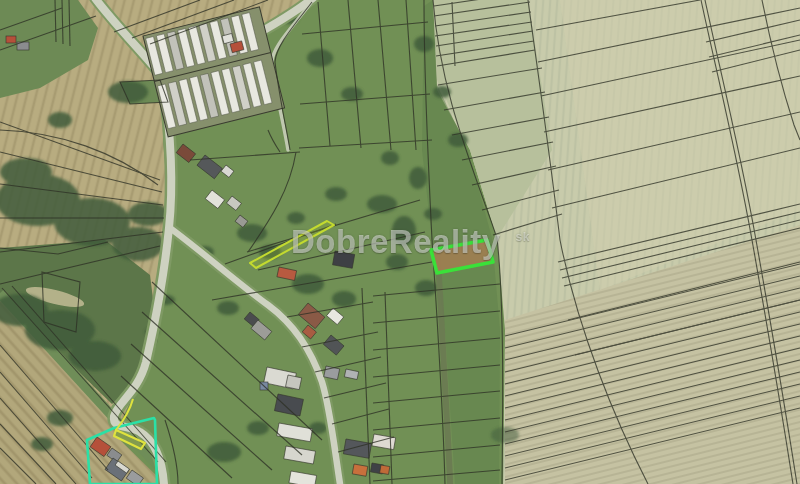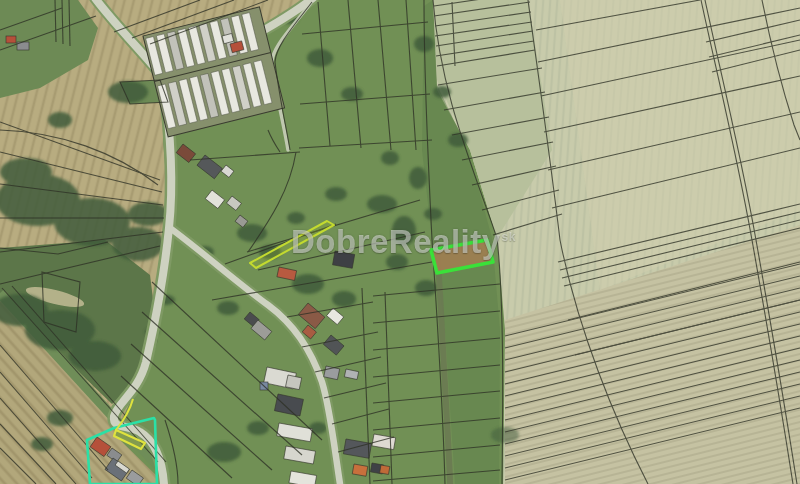--- a/index.html
+++ b/index.html
@@ -8,21 +8,21 @@
     font-family:"Liberation Sans",sans-serif;cursor:default;
   }
   #map-container svg{display:block;}
   #watermark{
     position:absolute;left:291px;top:223px;
     font-size:33px;font-weight:bold;letter-spacing:.5px;
     color:rgba(255,255,255,.48);
     text-shadow:0 0 2px rgba(55,70,45,.4),0 1px 1px rgba(0,0,0,.2);
     user-select:none;pointer-events:none;white-space:nowrap;
   }
-  #watermark .suffix{font-size:12px;vertical-align:super;margin-left:1px;opacity:.85;}
+  #watermark .suffix{font-size:12px;vertical-align:super;margin-left:15px;opacity:.85;}
 </style>
 </head>
 <body>
 
 <div id="map-container">
 <svg width="800" height="484" viewBox="0 0 800 484">
   <defs>
     <filter id="soft" x="-40%" y="-40%" width="180%" height="180%">
       <feGaussianBlur stdDeviation="1.6"></feGaussianBlur>
     </filter>

